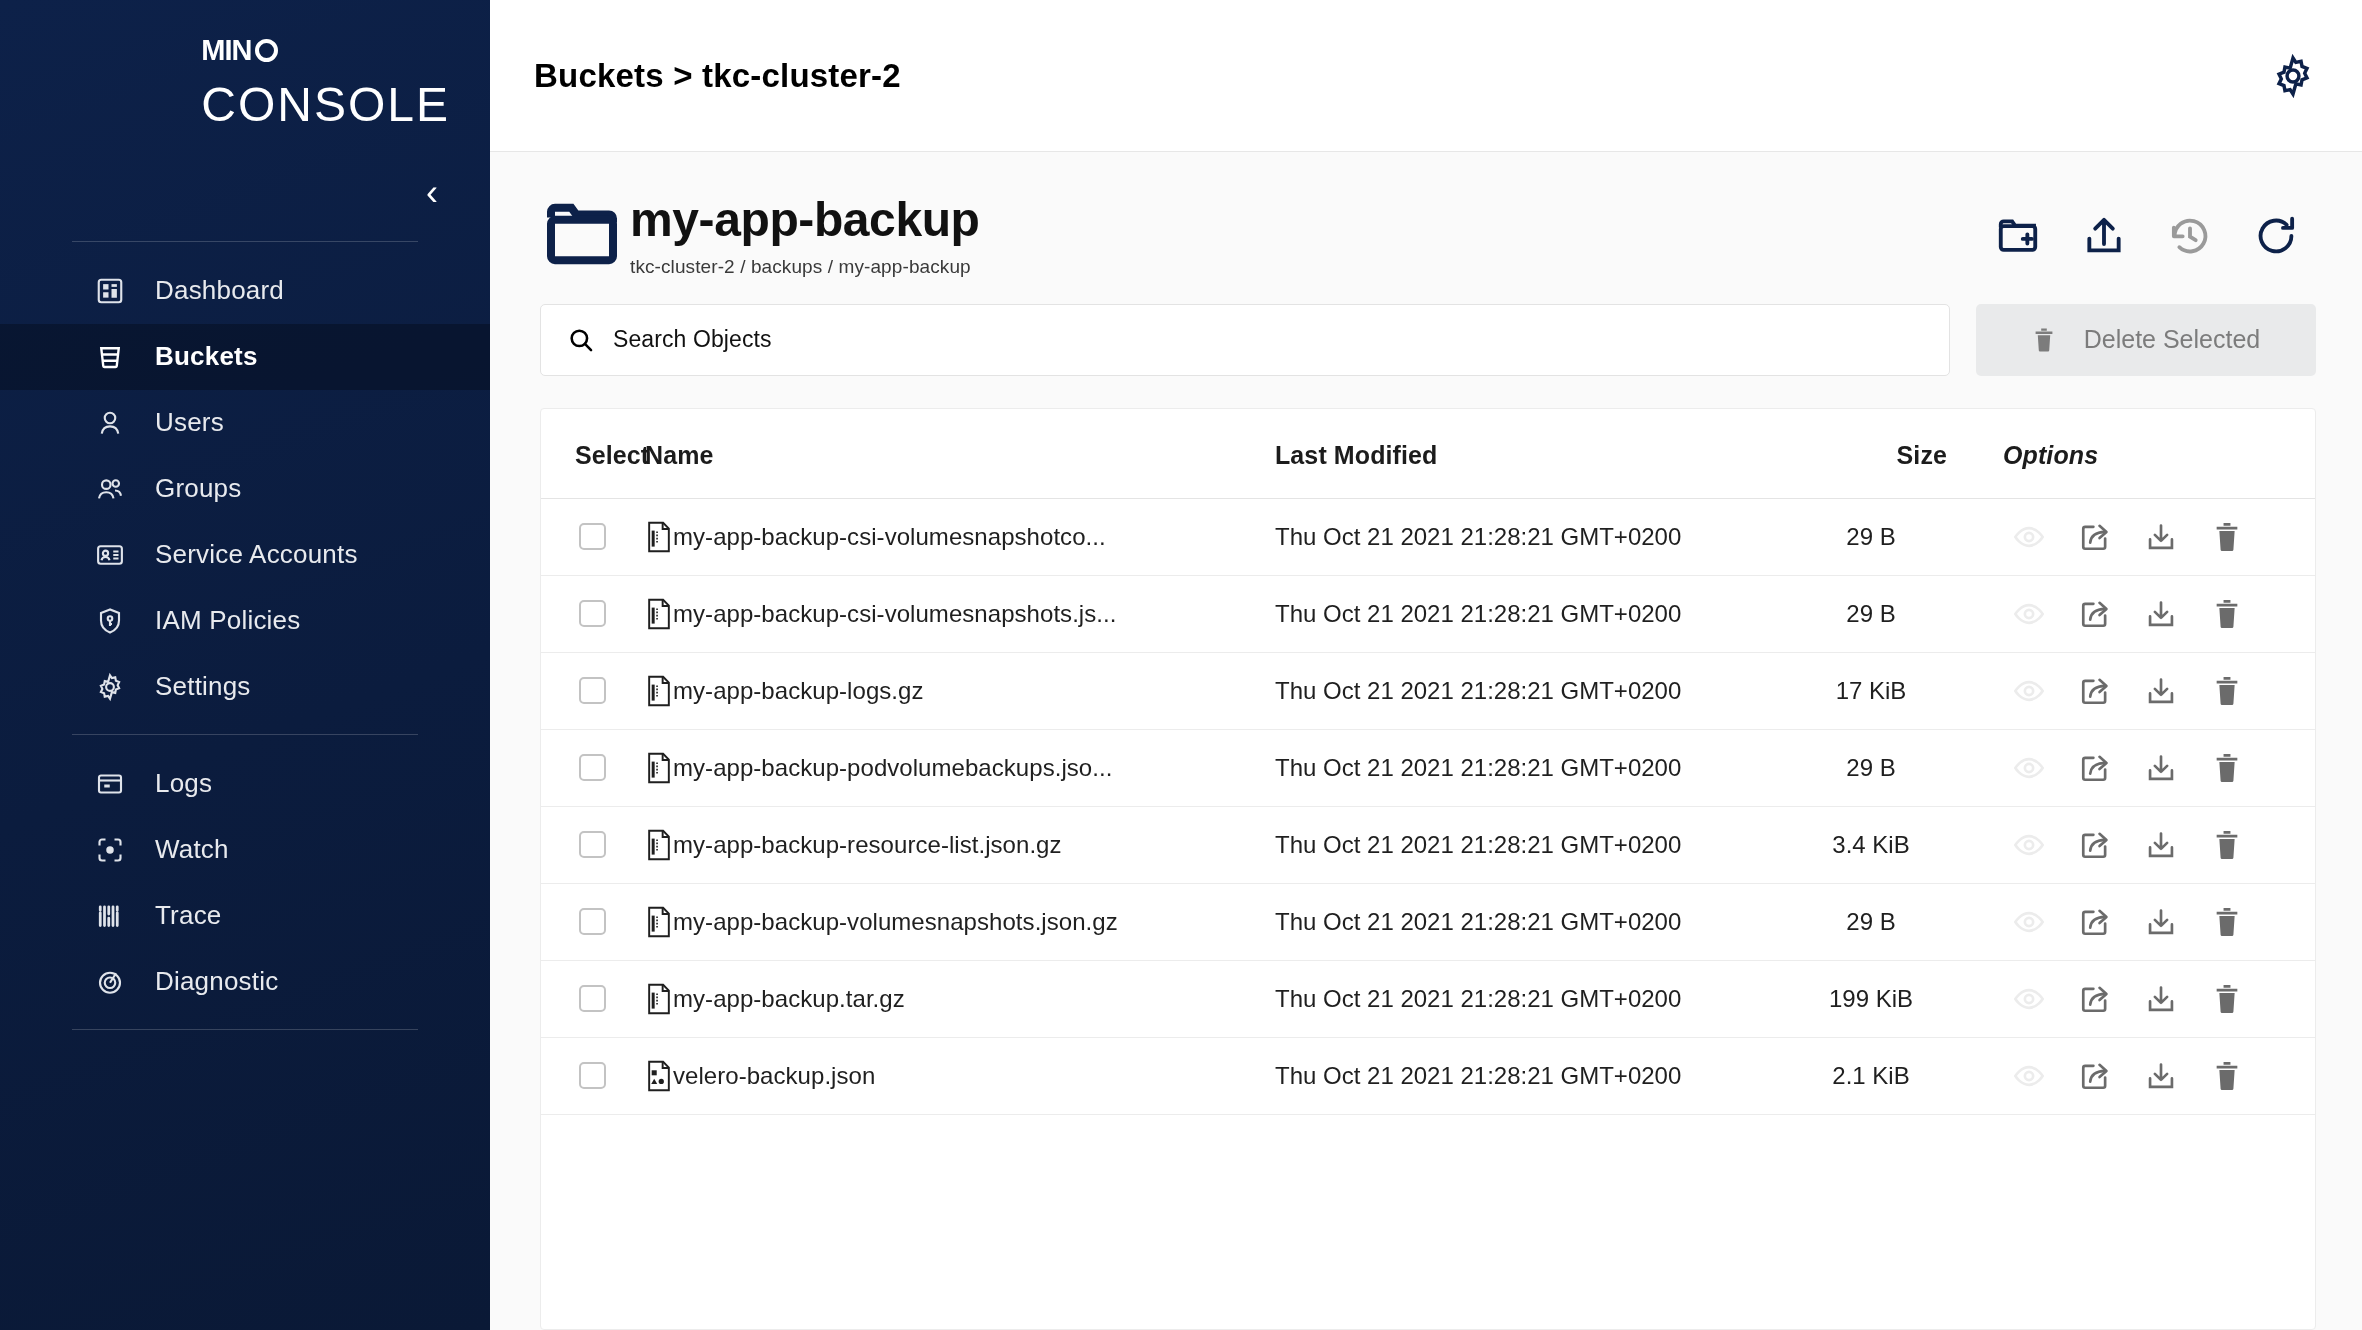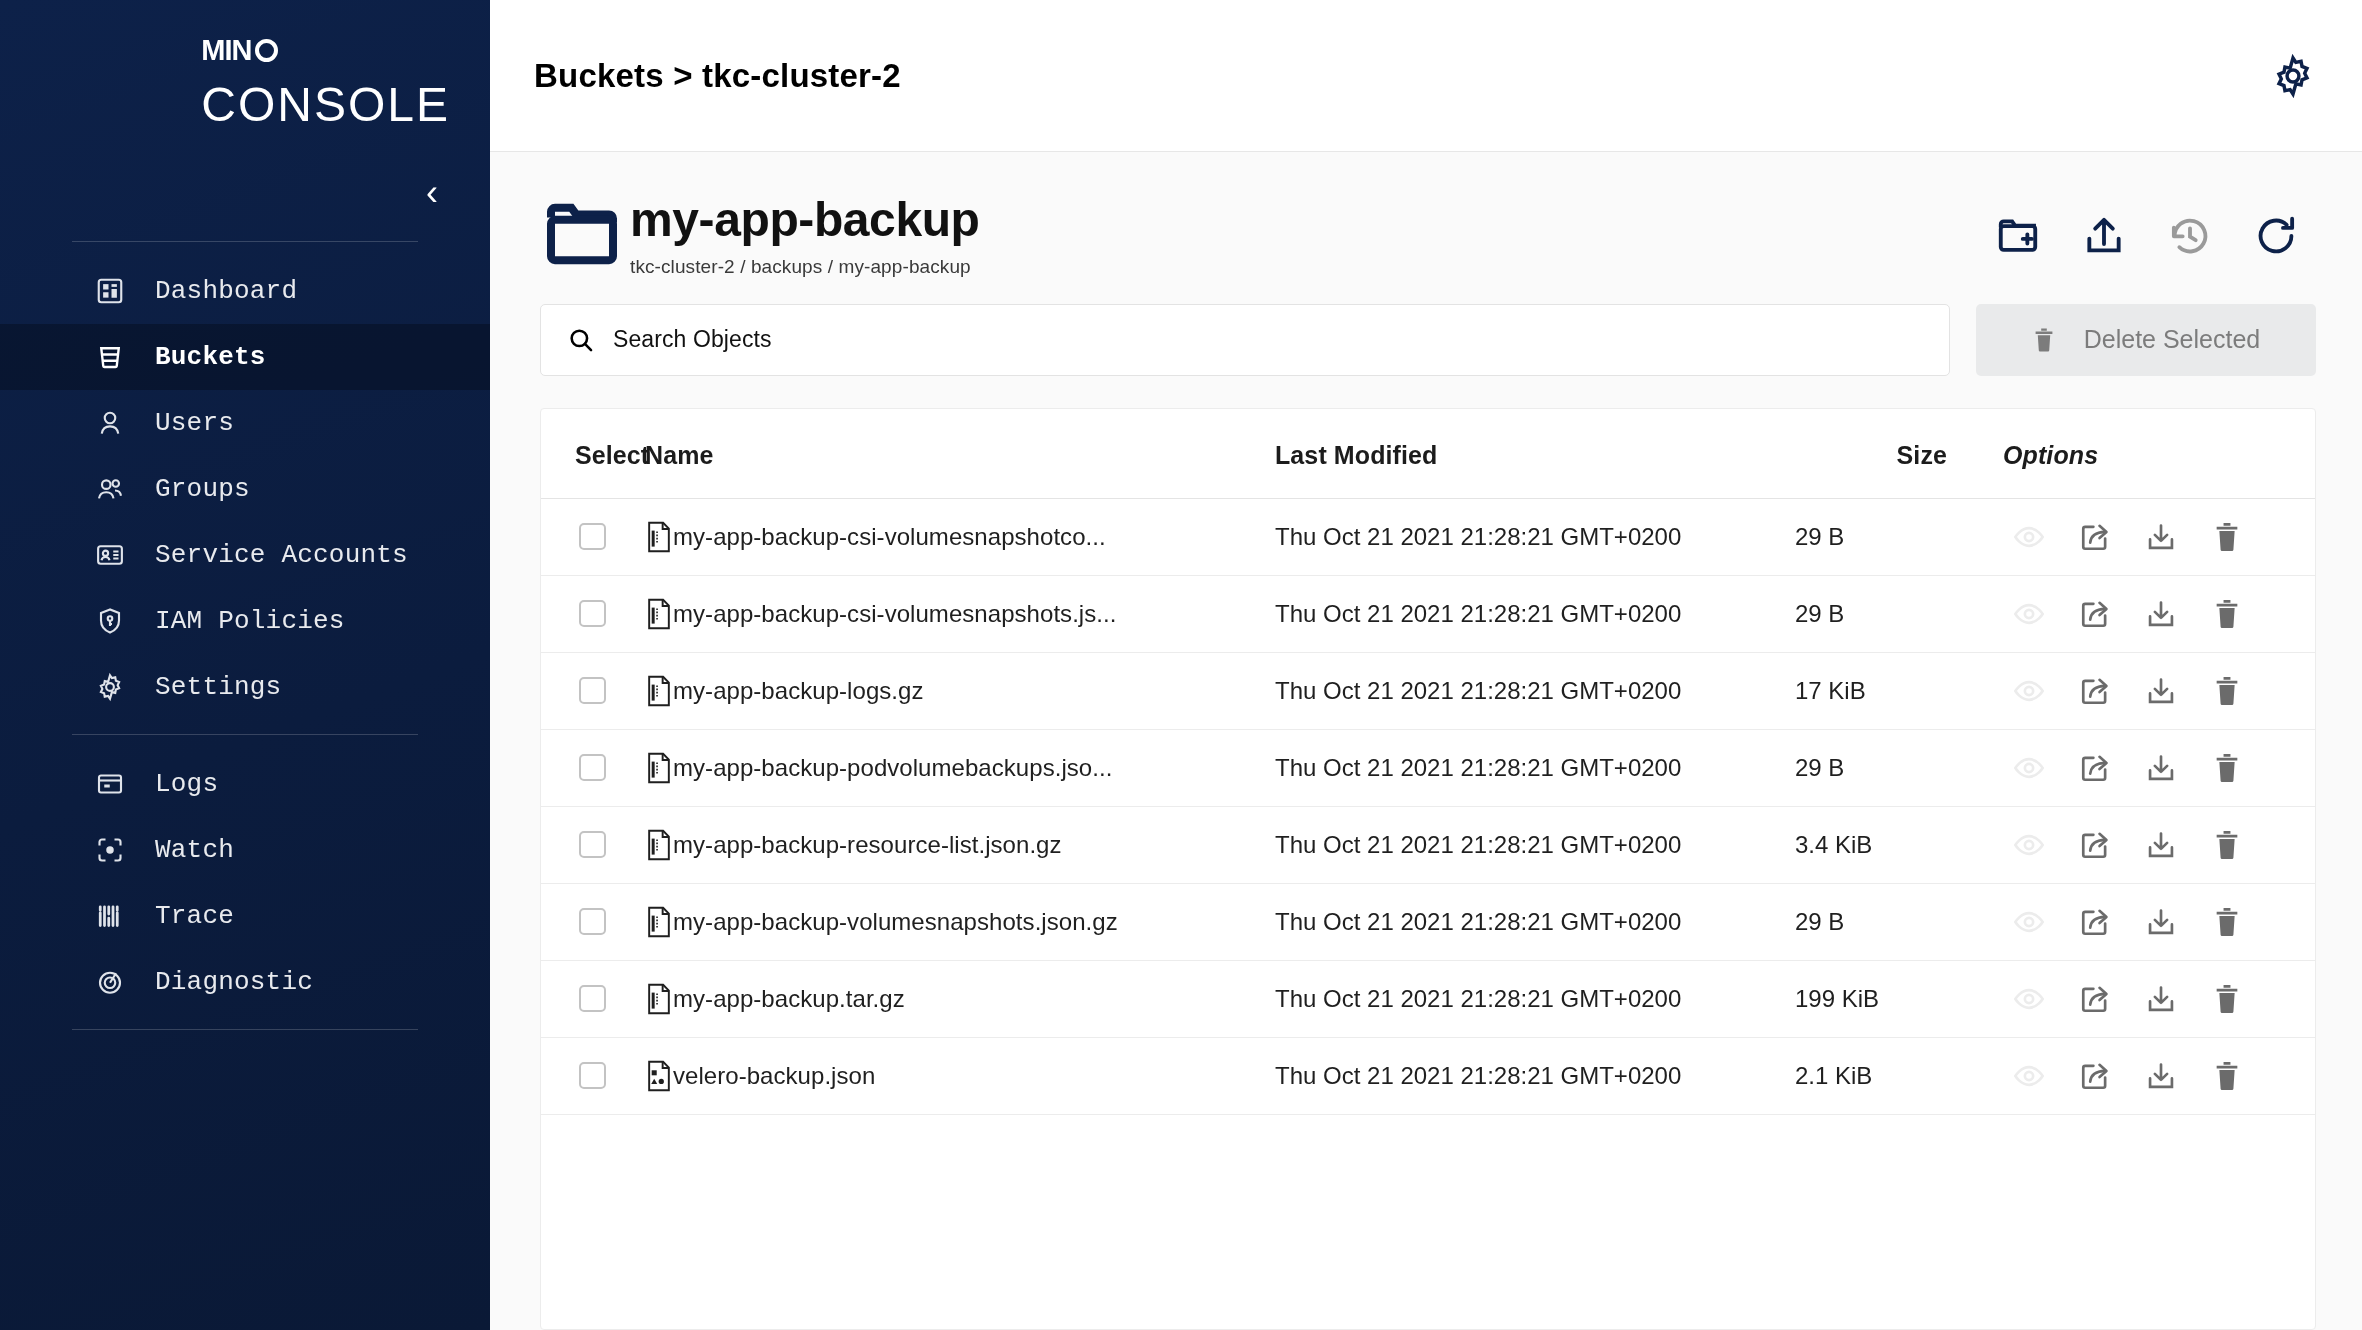--- a/index.html
+++ b/index.html
@@ -35,21 +35,21 @@
   .logo-console {
     font-size: 48px; color: #fff; font-weight: 400;
     letter-spacing: 2px; line-height: 1.08; margin-top: 14px;
   }
   .collapse-btn {
     color: #fff; font-size: 36px; line-height: 1;
     margin-top: 44px; margin-right: 12px; cursor: pointer;
     font-weight: 300;
   }
   .sb-divider { height: 1px; background: rgba(255,255,255,0.18); margin: 30px 72px 0 72px; }
-  .nav { margin-top: 16px; font-family: Liberation Mono, monospace; }
+  .nav { margin-top: 16px; }
   .nav-item {
     display: flex; align-items: center; gap: 30px;
     height: 66px; padding-left: 95px; cursor: pointer;
   }
   .nav-item.active { background: rgba(0,0,0,0.27); }
   .nav-label { font-size: 26px; color: #e8eaee; letter-spacing: .2px; }
   .nav-item.active .nav-label { color: #fff; font-weight: 700; }
   .nav-icon { width: 30px; height: 30px; flex: 0 0 30px; display: flex; align-items: center; justify-content: center; }
   .nav-icon svg { width: 30px; height: 30px; stroke: #dfe3ea; fill: none; stroke-width: 1.7; }
   .nav-item.active .nav-icon svg { stroke: #ffffff; stroke-width: 1.9; }
@@ -112,21 +112,21 @@
 
   tbody tr { border-bottom: 1px solid #ececec; }
   tbody tr:last-child { border-bottom: 1px solid #ececec; }
   tbody td { padding: 22px 0; font-size: 24px; color: #1f1f1f; vertical-align: middle; }
   td.c-select { padding-left: 38px; }
   .cbox { width: 27px; height: 27px; border: 2px solid #c3c3c3; border-radius: 5px; background: #fff; cursor: pointer; }
   .name-cell { display: flex; align-items: center; padding-right: 22px; }
   .name-cell .ficon { flex: 0 0 28px; width: 28px; height: 32px; }
   .name-cell .ficon svg { width: 28px; height: 32px; }
   .name-text { white-space: nowrap; overflow: hidden; text-overflow: ellipsis; letter-spacing: .05px; }
-  td.c-size { text-align: left; padding-right: 38px; }
+  td.c-size { text-align: center; padding-right: 38px; }
   td.c-opt { padding-left: 10px; }
   .row-actions { display: flex; align-items: center; gap: 34px; padding-left: 18px; }
   .ra { cursor: pointer; display: flex; }
   .ra svg { width: 32px; height: 32px; fill: none; stroke: #6b6b6b; stroke-width: 2; }
   .ra.mute svg { stroke: #ececec; }
   .ra.trash svg { fill: #6b6b6b; stroke: none; }
 </style>
 </head>
 <body>
 

